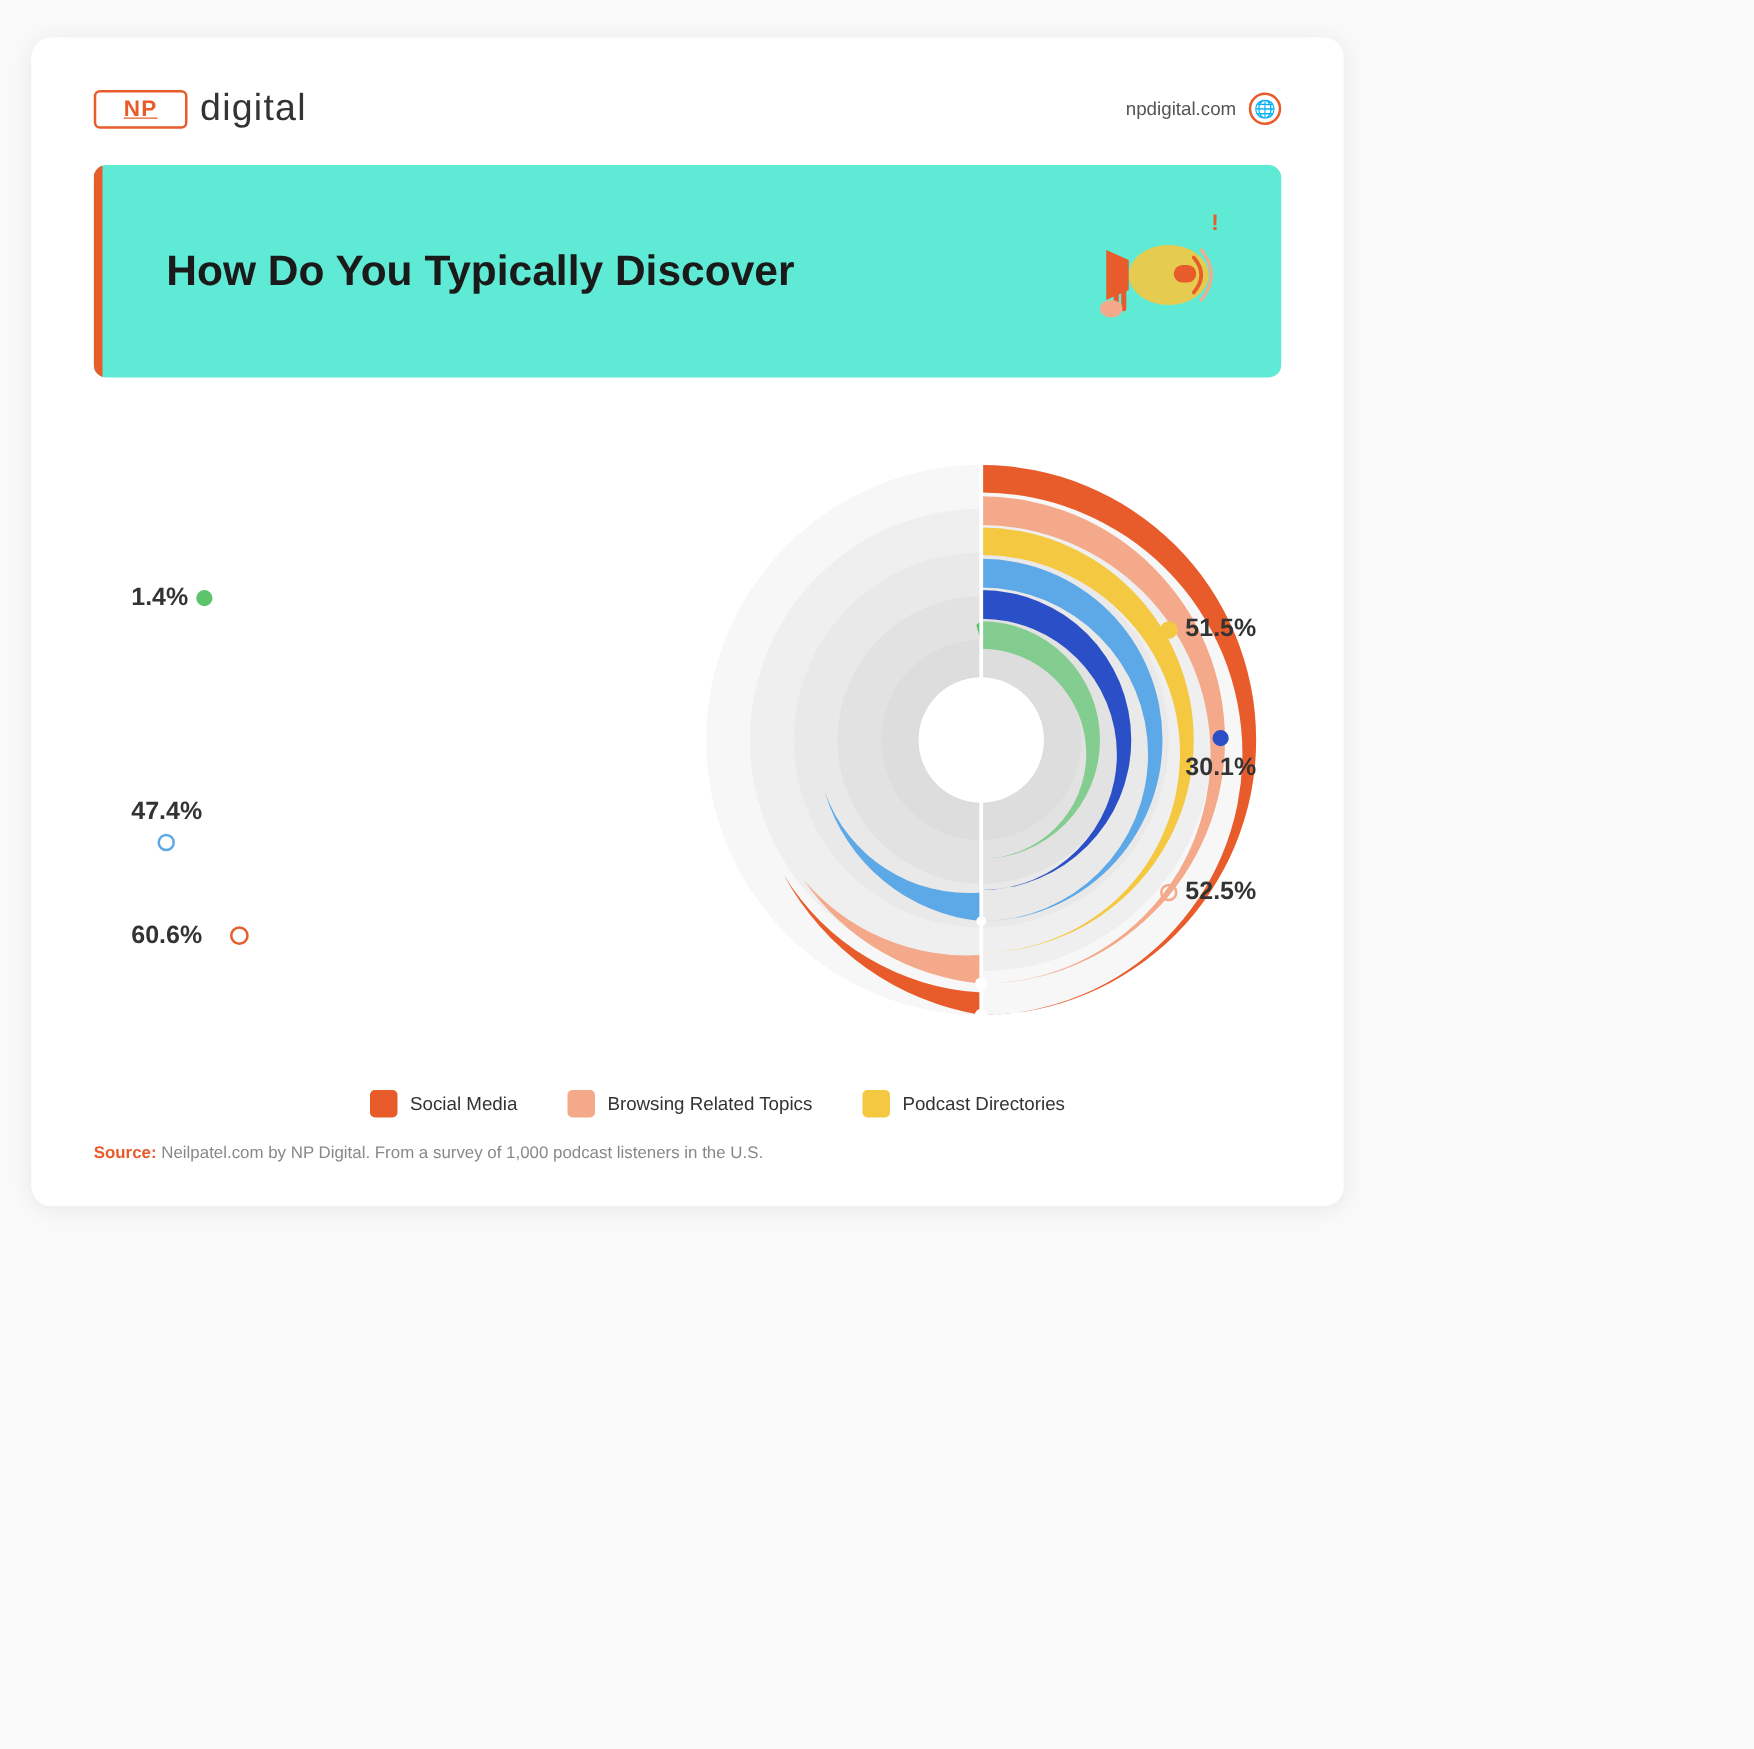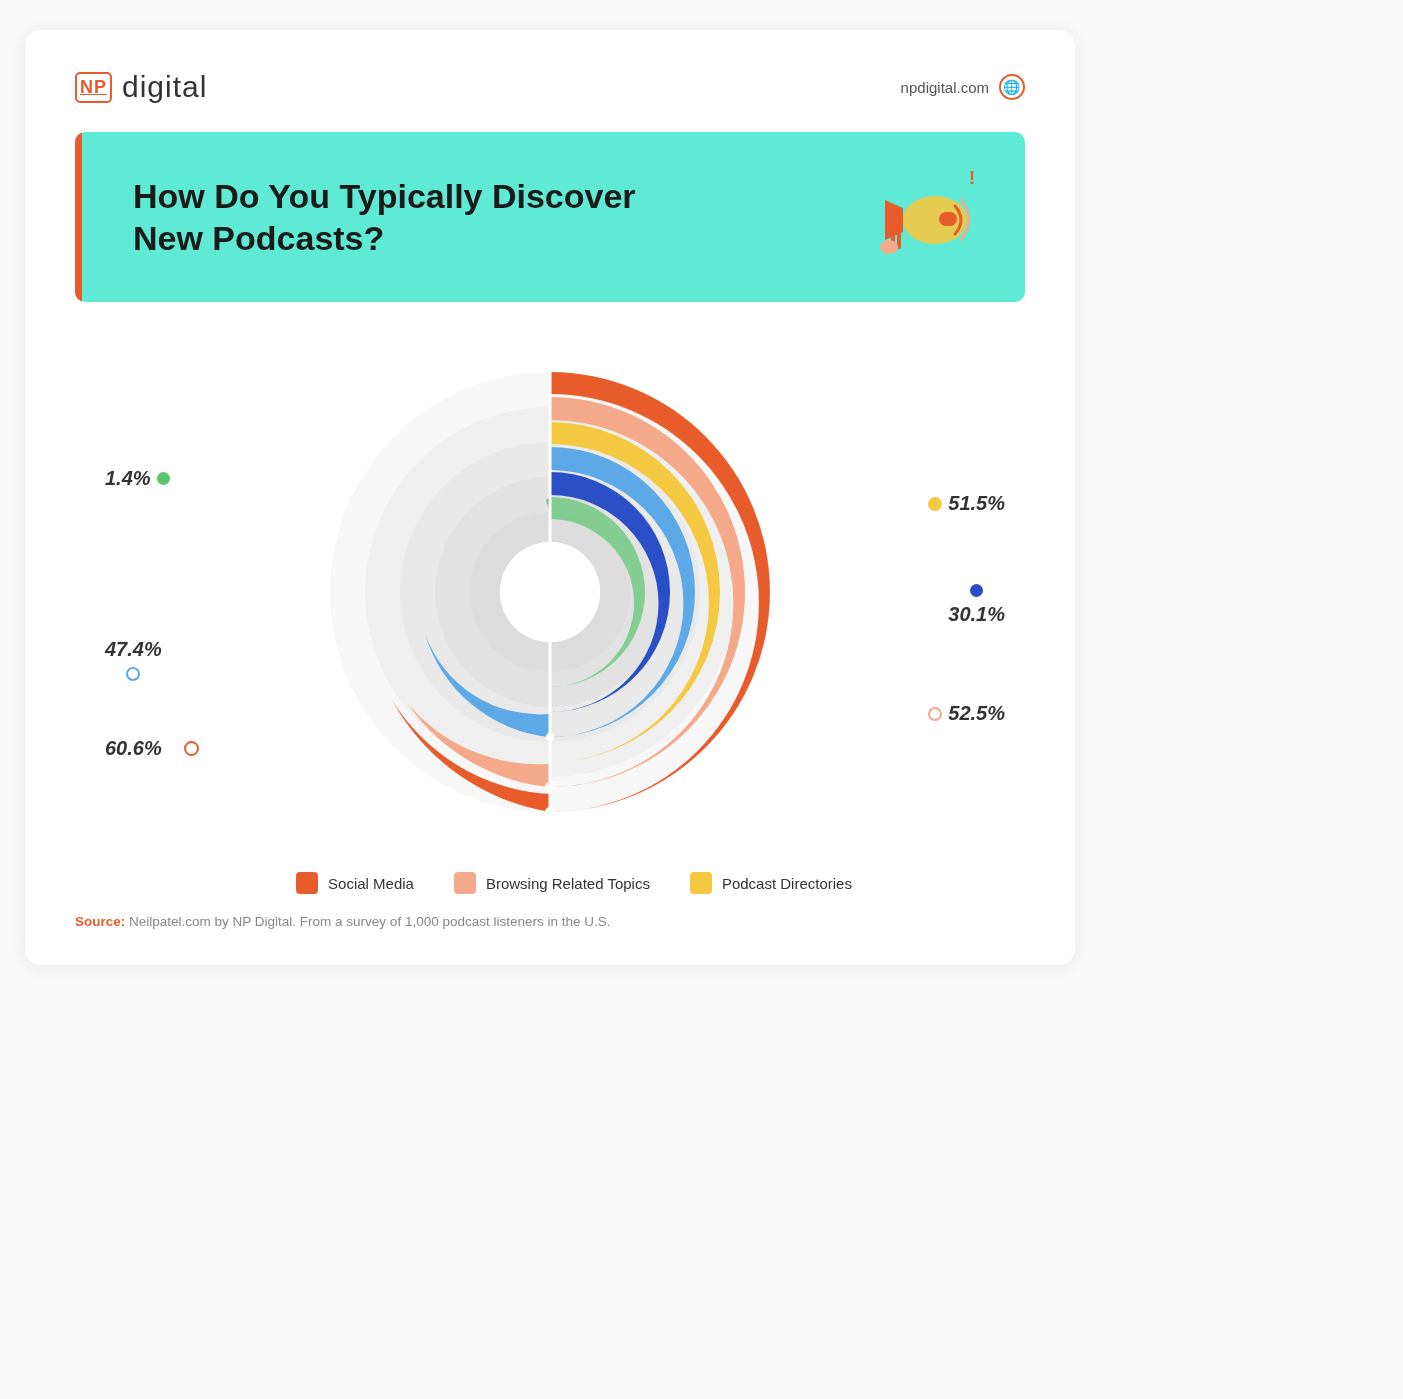--- a/index.html
+++ b/index.html
@@ -27,21 +27,21 @@
       margin-bottom: 28px;
     }
     .logo-area {
       display: flex;
       align-items: center;
       gap: 10px;
     }
     .logo-box {
       border: 2.5px solid #e85c2c;
       border-radius: 5px;
-      padding: 3px 3px;
+      padding: 3px 22px;
       font-weight: 900;
       font-size: 18px;
       color: #e85c2c;
       letter-spacing: 1px;
       text-decoration: underline;
     }
     .logo-digital {
       font-size: 30px;
       font-weight: 400;
       color: #333;
@@ -89,25 +89,24 @@
       margin-left: 18px;
     }
     .megaphone-icon {
       width: 110px;
       height: 110px;
       flex-shrink: 0;
     }
     .chart-section {
       position: relative;
       display: flex;
-      justify-content: center;
+      justify-content: flex-end;
       align-items: center;
       margin: 10px 0 20px 0;
       height: 520px;
-      font-style: italic;
     }
     .chart-wrapper {
       position: relative;
       width: 480px;
       height: 480px;
     }
     .chart-wrapper svg {
       position: absolute;
       top: 0; left: 0;
     }
@@ -180,21 +179,20 @@
     <div class="right-brand">
       <span>npdigital.com</span>
       <div class="globe-icon">🌐</div>
     </div>
   </div>
 
   <div class="header-banner">
     <div class="orange-bar"></div>
     <div class="header-title">
       <span>How Do You Typically Discover</span><br>
-      <span>New Podcasts?</span>
     </div>
 
     <svg class="megaphone-icon" viewBox="0 0 110 110" xmlns="http://www.w3.org/2000/svg">
 
       <ellipse cx="60" cy="58" rx="32" ry="24" fill="#f5c842" opacity="0.9"></ellipse>
       <polygon points="28,46 28,70 10,78 10,38" fill="#e85c2c"></polygon>
       <rect x="64" y="50" width="18" height="14" rx="7" fill="#e85c2c"></rect>
 
       <path d="M80,44 Q92,58 80,72" stroke="#e85c2c" stroke-width="3" fill="none" stroke-linecap="round"></path>
       <path d="M86,38 Q102,58 86,78" stroke="#f4a98a" stroke-width="2.5" fill="none" stroke-linecap="round"></path>

